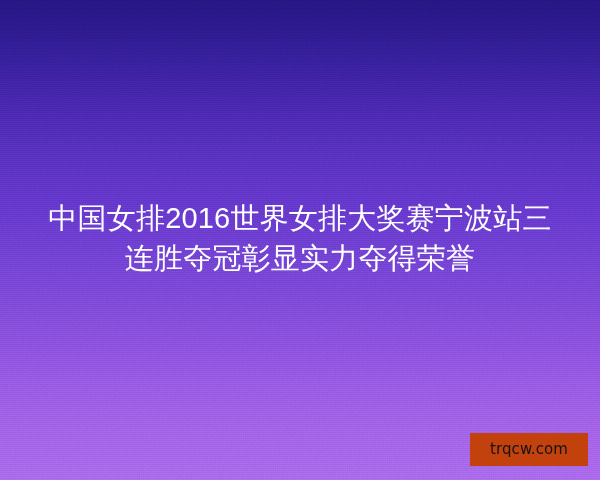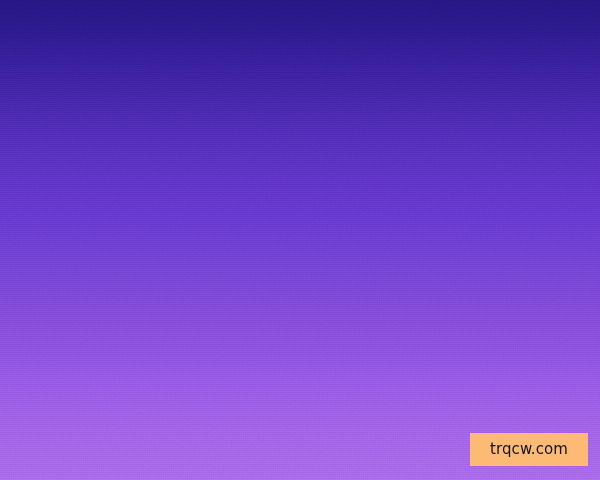--- a/index.html
+++ b/index.html
@@ -79,21 +79,21 @@
     display: block;
   }
 
   
   .watermark {
     position: absolute;
     left: 470px;
     top: 433px;
     width: 118px;
     height: 33px;
-    background: #fdba74;
+    background: #c2410c;
     display: flex;
     align-items: center;
     justify-content: center;
   }
   .watermark-text {
     color: #141414;
     font-size: 15px;
     line-height: 1;
     letter-spacing: 0.1px;
     font-family: "DejaVu Sans", "Liberation Sans", sans-serif;
@@ -101,18 +101,22 @@
 </style>
 </head>
 <body>
 
 <div id="stage">
 
   <div class="bg-gradient"></div>
   <div class="bg-noise"></div>
   <div class="bg-noise2"></div>
 
+  <div class="headline">
+    <span class="ln">中国女排2016世界女排大奖赛宁波站三</span>
+    <span class="ln">连胜夺冠彰显实力夺得荣誉</span>
+  </div>
 
   <div class="watermark">
     <span class="watermark-text">trqcw.com</span>
   </div>
 
 </div>
 
 </body></html>

